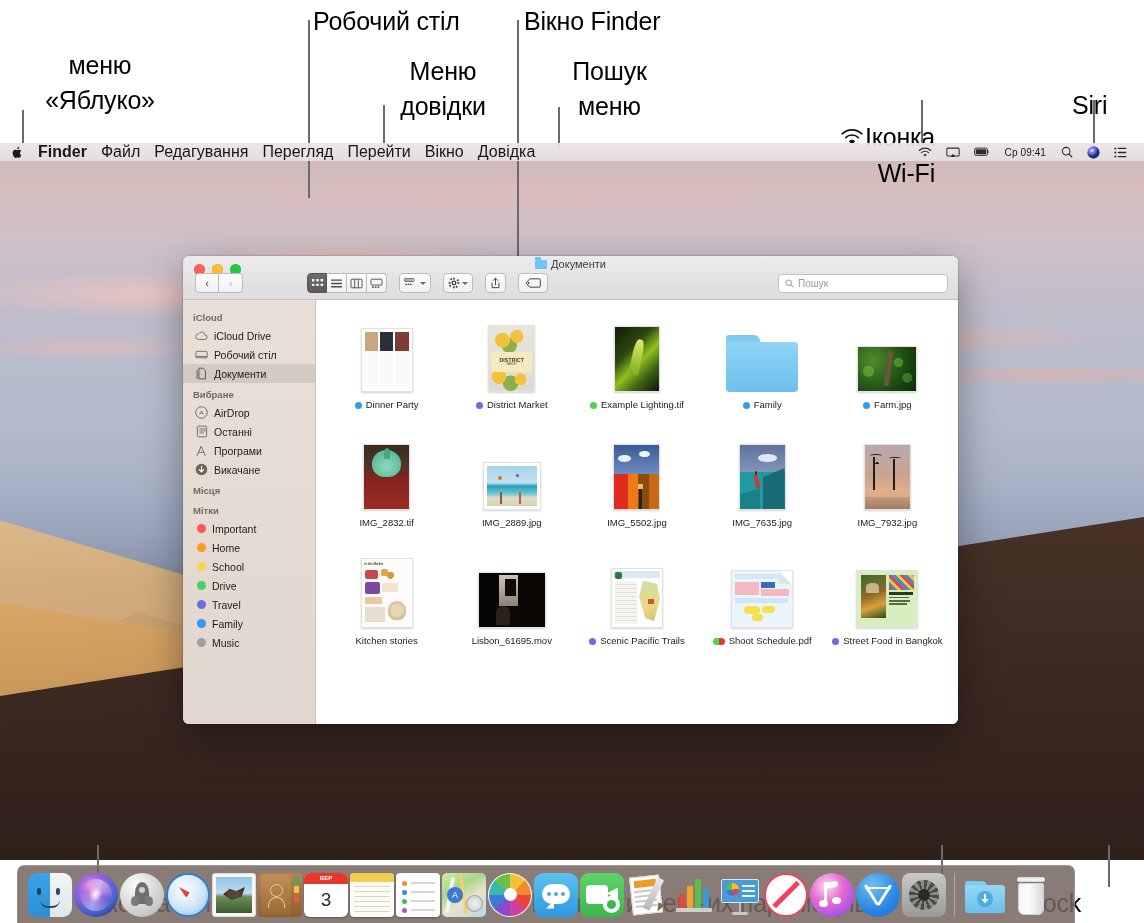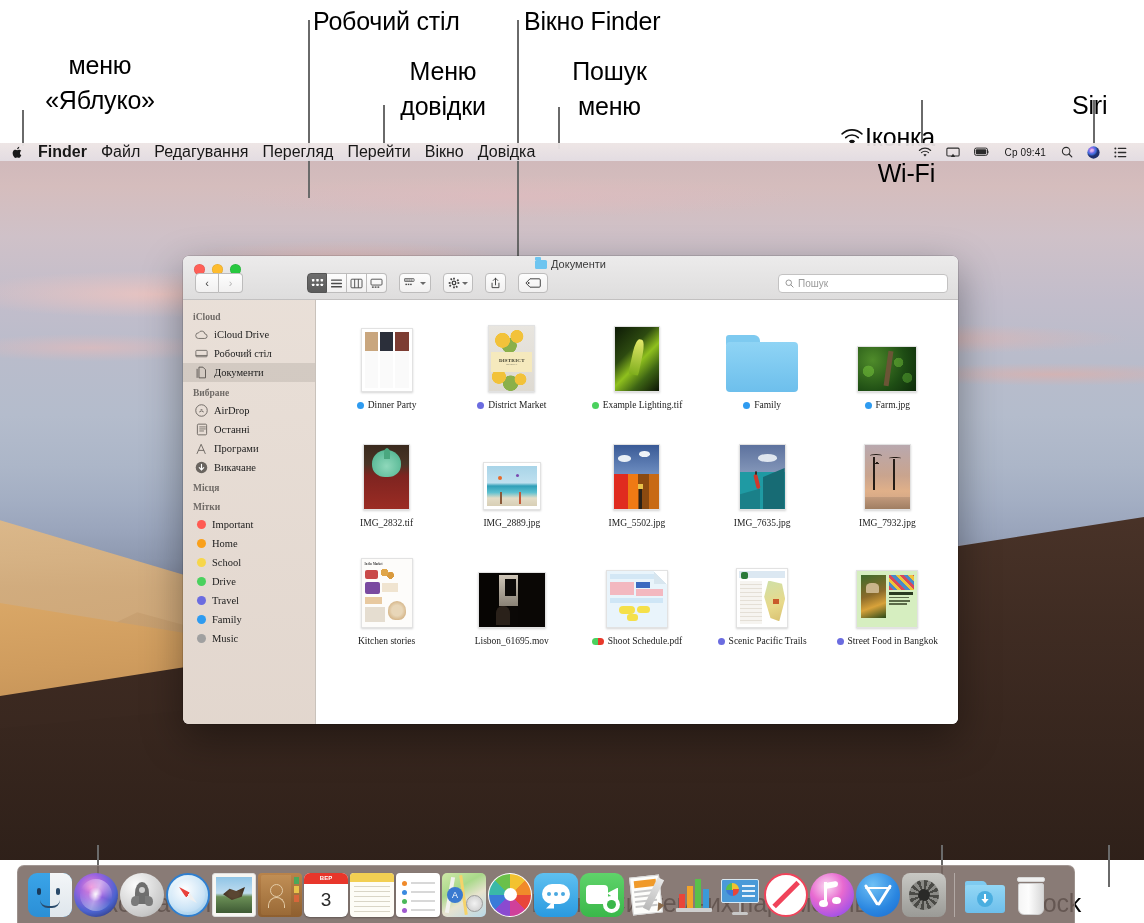--- a/index.html
+++ b/index.html
@@ -188,21 +188,21 @@
   }
   .tbtn.wide{ min-width:30px; }
   .caret{ width:0;height:0;border-left:3px solid transparent;border-right:3px solid transparent;border-top:3.5px solid #6a6a6a;}
   .searchbox{
     margin-left:auto; width:170px; height:19px;
     background:#fff; border:.5px solid #c3c2c2; border-radius:4px;
     display:flex; align-items:center; gap:4px; padding:0 6px;
     font-size:10px; color:#9a9a9a;
   }
 
-  .fw-body{ flex:1; display:flex; min-height:0;font-family:Liberation Serif, serif;}
+  .fw-body{ flex:1; display:flex; min-height:0;}
   .sidebar{
     width:133px; flex:0 0 133px;
     background:linear-gradient(180deg,rgba(232,222,214,.96),rgba(225,213,204,.96));
     border-right:.5px solid #c9c2bb;
     padding-top:6px; font-size:10.5px; color:#1d1d1d;
     overflow:hidden;
   }
   .sb-head{ padding:6px 10px 3px 10px; font-size:9.5px; font-weight:bold; color:#6f6a66; }
   .sb-item{
     height:19px; display:flex; align-items:center; gap:6px;
@@ -738,51 +738,51 @@
             <div style="position:absolute;left:26%;top:62%;width:22%;height:34%;background:#2a211a;border-radius:40% 40% 0 0;"></div>
           </div>
         </div>
         <div class="label">
           <span>Lisbon_61695.mov</span>
         </div>
       </div>
 
       <div class="cell">
         <div class="thumbwrap">
+          <div class="thumb" style="width:52px;height:60px;background:#fff;padding:3px;">
+            <div style="position:absolute;left:4%;top:4%;width:92%;height:12%;background:#dce8f2;"></div>
+            <div style="position:absolute;left:7%;top:6%;width:7px;height:7px;background:#2a7a3a;border-radius:2px;"></div>
+            <div style="position:absolute;left:6%;top:20%;width:44%;height:74%;background:repeating-linear-gradient(180deg,#f6f4f0 0 3px,#e4dfd6 3px 4px);"></div>
+            <div style="position:absolute;left:54%;top:20%;width:42%;height:70%;background:linear-gradient(160deg,#cfe0a8,#e8d98a 60%,#d7c070);clip-path:polygon(20% 0,85% 8%,100% 45%,72% 100%,30% 92%,0 40%);"></div>
+            <div style="position:absolute;left:72%;top:52%;width:12%;height:8%;background:#c95a2a;"></div>
+          </div>
+        </div>
+        <div class="label">
+          <span class="tagdot" style="background:#6b6ce0"></span>
+          <span>Scenic Pacific Trails</span>
+        </div>
+      </div>
+
+      <div class="cell">
+        <div class="thumbwrap">
           <div class="thumb" style="width:62px;height:58px;background:#e9f4fb;padding:3px;border-radius:0 0 0 0;">
             <div style="position:absolute;left:5%;top:6%;right:5%;height:8%;background:#d3e7f5;"></div>
             <div style="position:absolute;left:5%;top:20%;width:40%;height:22%;background:#f3b8c0;"></div>
             <div style="position:absolute;left:48%;top:20%;width:24%;height:10%;background:#3a6ac0;"></div>
             <div style="position:absolute;left:48%;top:32%;width:46%;height:12%;background:#f3b8c0;"></div>
             <div style="position:absolute;left:5%;top:48%;width:88%;height:9%;background:#cfe6f6;"></div>
             <div style="position:absolute;left:20%;top:62%;width:26%;height:14%;background:#f5e04a;border-radius:8px;"></div>
             <div style="position:absolute;left:50%;top:62%;width:22%;height:13%;background:#f5e04a;border-radius:8px;"></div>
             <div style="position:absolute;left:33%;top:76%;width:18%;height:14%;background:#f5e04a;border-radius:3px;"></div>
             <div style="position:absolute;right:0;top:0;width:13px;height:13px;background:linear-gradient(225deg,#fff 50%,#d8e6ef 50%);"></div>
           </div>
         </div>
         <div class="label">
           <span class="tagdot dual" style="background:linear-gradient(90deg,#4ad15e 50%,#e8392b 50%)"></span>
           <span>Shoot Schedule.pdf</span>
-        </div>
-      </div>
-
-      <div class="cell">
-        <div class="thumbwrap">
-          <div class="thumb" style="width:52px;height:60px;background:#fff;padding:3px;">
-            <div style="position:absolute;left:4%;top:4%;width:92%;height:12%;background:#dce8f2;"></div>
-            <div style="position:absolute;left:7%;top:6%;width:7px;height:7px;background:#2a7a3a;border-radius:2px;"></div>
-            <div style="position:absolute;left:6%;top:20%;width:44%;height:74%;background:repeating-linear-gradient(180deg,#f6f4f0 0 3px,#e4dfd6 3px 4px);"></div>
-            <div style="position:absolute;left:54%;top:20%;width:42%;height:70%;background:linear-gradient(160deg,#cfe0a8,#e8d98a 60%,#d7c070);clip-path:polygon(20% 0,85% 8%,100% 45%,72% 100%,30% 92%,0 40%);"></div>
-            <div style="position:absolute;left:72%;top:52%;width:12%;height:8%;background:#c95a2a;"></div>
-          </div>
-        </div>
-        <div class="label">
-          <span class="tagdot" style="background:#6b6ce0"></span>
-          <span>Scenic Pacific Trails</span>
         </div>
       </div>
 
       <div class="cell">
         <div class="thumbwrap">
           <div class="thumb" style="width:62px;height:58px;background:#d6eec0;padding:3px;">
             <div style="position:absolute;left:6%;top:8%;width:42%;height:76%;background:linear-gradient(160deg,#3d6b2a,#8a6a2a 45%,#d8a23a 70%,#2a4a1a 100%);"></div>
             <div style="position:absolute;left:14%;top:22%;width:22%;height:18%;background:#c9b48a;border-radius:40% 40% 10% 10%;"></div>
             <div style="position:absolute;left:52%;top:8%;width:42%;height:26%;background:repeating-linear-gradient(45deg,#d8485a 0 3px,#4a8ac8 3px 6px,#f0c43a 6px 9px);"></div>
             <div style="position:absolute;left:52%;top:38%;width:40%;height:5%;background:#2a3a20;"></div>

